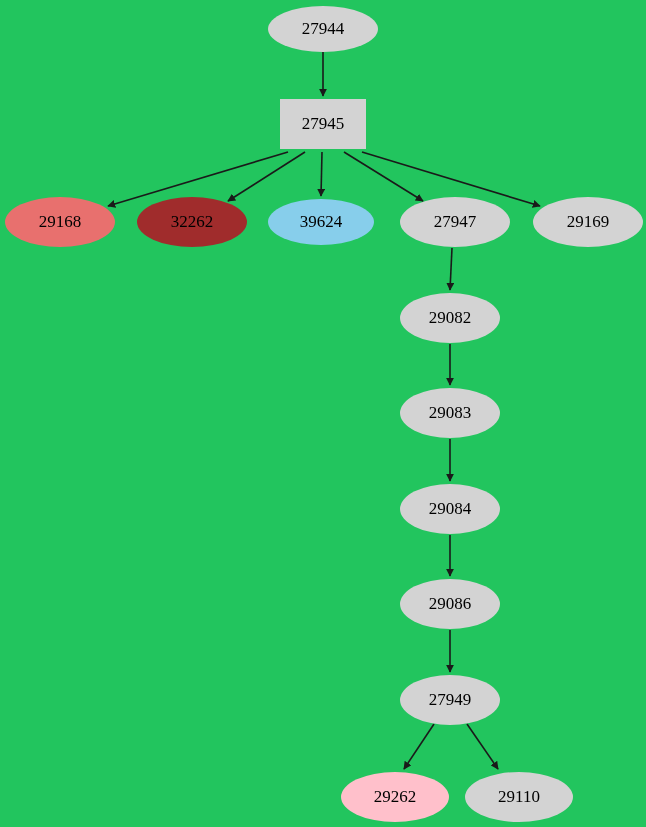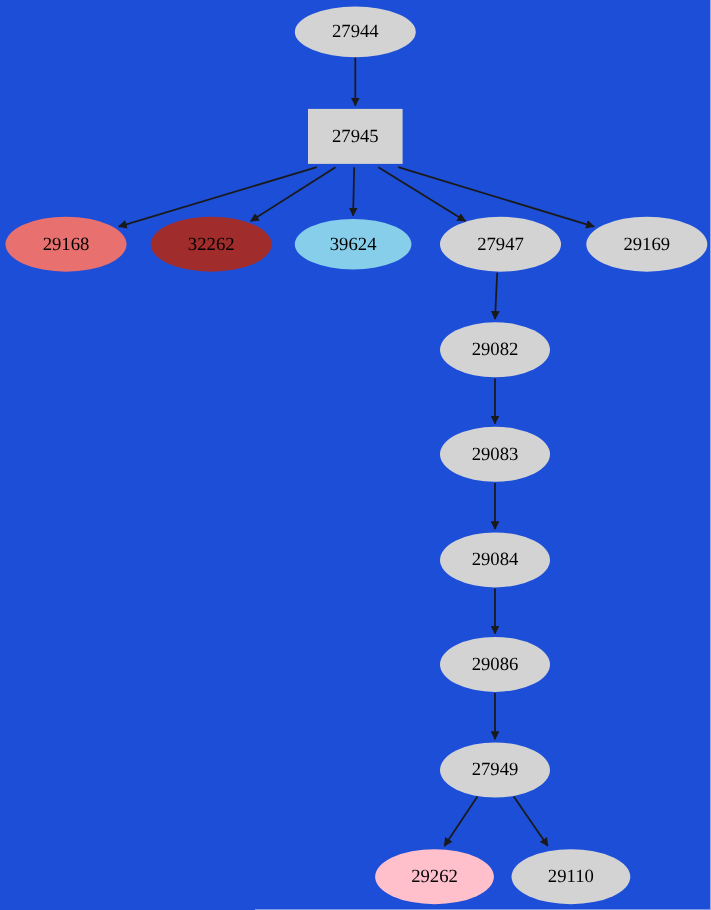--- a/index.html
+++ b/index.html
@@ -45,21 +45,21 @@
     fill: none;
   }
   .edge-head {
     fill: #1a1a1a;
     stroke: none;
   }
 </style>
 </head>
 <body>
 
-<div id="graph-root" style="background: #1d4ed8; text-align: center;">
+<div id="graph-root" style="background: #22c55e; text-align: center;">
   <svg id="graph-svg" viewBox="0 0 646 827">
     <defs>
       <marker id="arrow" viewBox="0 0 10 10" refX="9" refY="5" markerWidth="5" markerHeight="5" orient="auto-start-reverse">
         <path d="M 0 0 L 10 5 L 0 10 z" class="edge-head"></path>
       </marker>
     </defs>
     <g id="edges-layer">
         <line x1="323" y1="52" x2="323" y2="96" class="edge-line" stroke="#1a1a1a" marker-end="url(#arrow)"></line>
         <line x1="288" y1="152" x2="108" y2="206" class="edge-line" stroke="#1a1a1a" marker-end="url(#arrow)"></line>
         <line x1="305" y1="152" x2="228" y2="201" class="edge-line" stroke="#1a1a1a" marker-end="url(#arrow)"></line>

